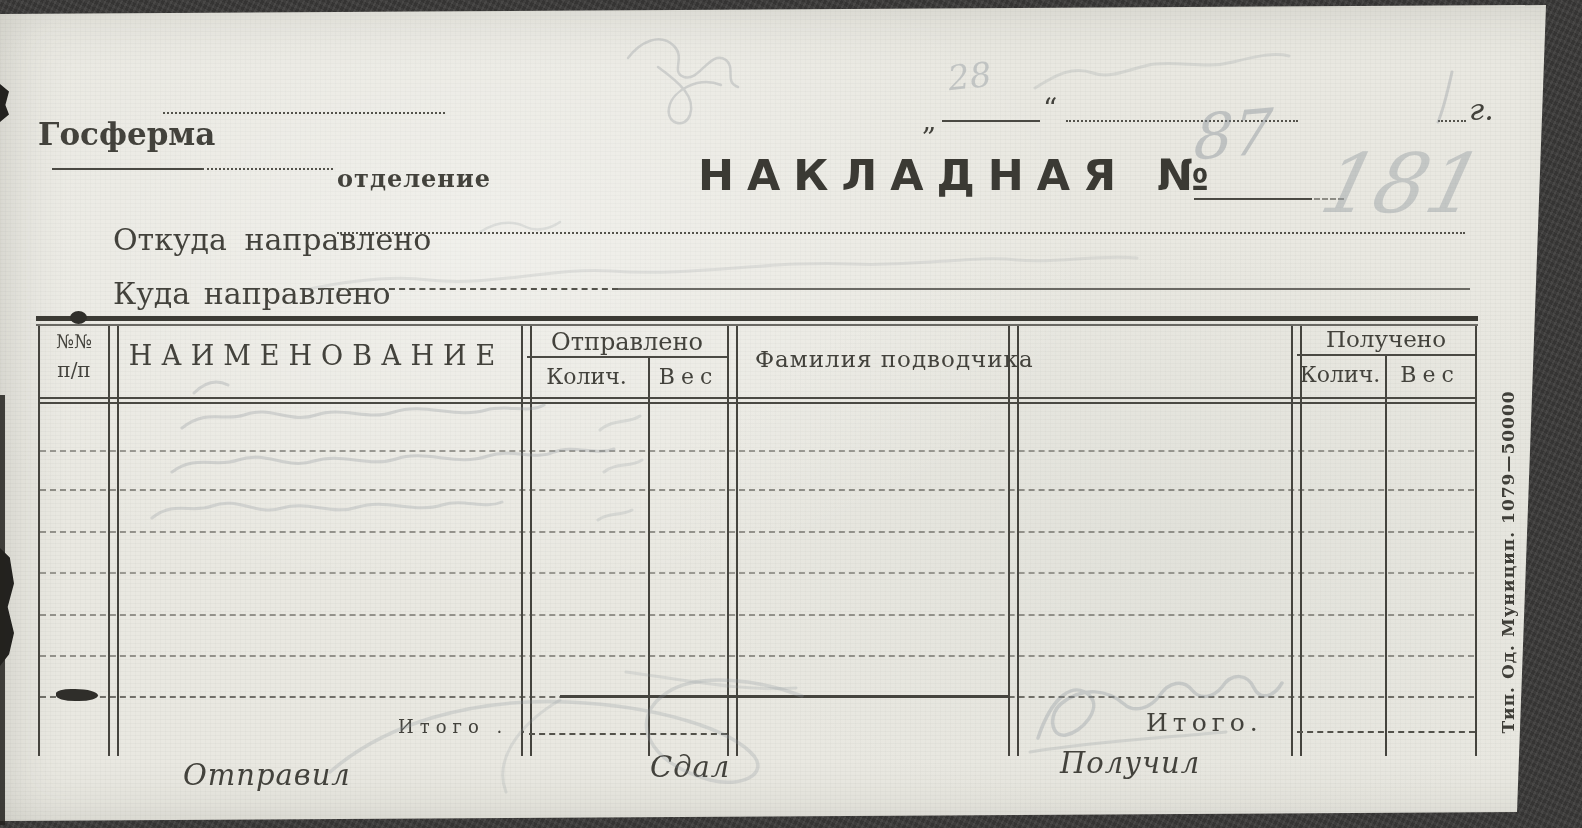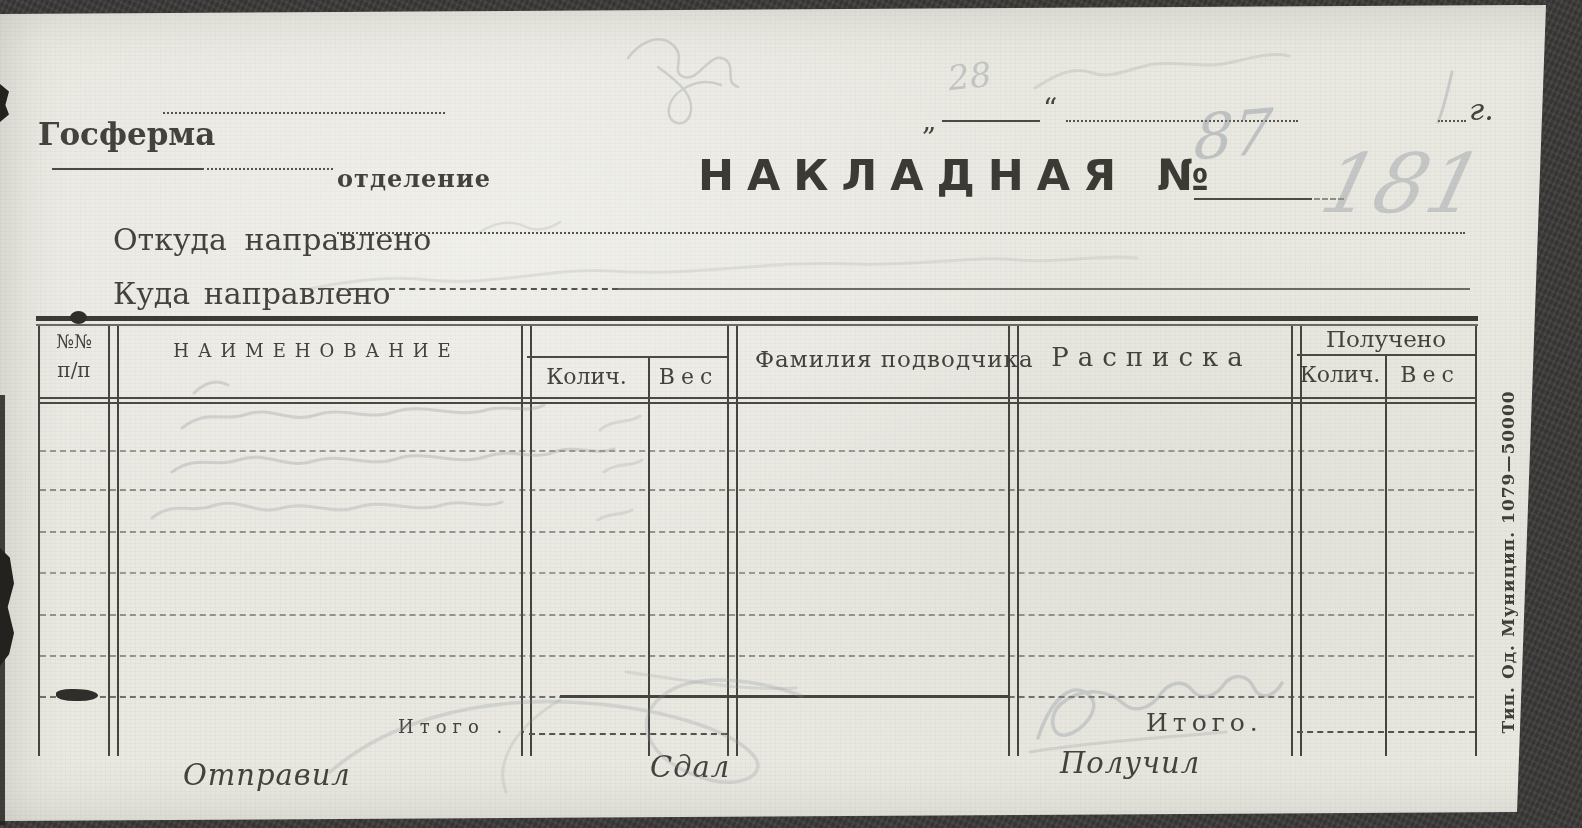--- a/index.html
+++ b/index.html
@@ -90,25 +90,25 @@
   <div class="abs vdouble" style="left:1008px;top:326px;height:430px;"></div>
   <div class="abs vdouble" style="left:1291px;top:326px;height:430px;"></div>
   <div class="abs vline" style="left:1385px;top:356px;height:400px;"></div>
   <div class="abs vline" style="left:1475px;top:326px;height:430px;"></div>
 
   <div class="abs solidline" style="left:527px;top:356px;width:200px;"></div>
   <div class="abs solidline" style="left:1297px;top:354px;width:178px;"></div>
 
   <div class="abs txt ink serif" style="left:40px;top:330px;width:68px;text-align:center;font-size:19px;">№№</div>
   <div class="abs txt ink serif" style="left:40px;top:358px;width:68px;text-align:center;font-size:20px;">п/п</div>
-  <div class="abs txt ink serif" style="left:112px;top:340px;width:409px;text-align:center;font-size:18px;letter-spacing:9px;">НАИМЕНОВАНИЕ</div>
+  <div class="abs txt ink serif" style="left:112px;top:340px;width:409px;text-align:center;font-size:27px;letter-spacing:9px;">НАИМЕНОВАНИЕ</div>
+  <div class="abs txt ink serif" style="left:527px;top:328px;width:200px;text-align:center;font-size:24px;">Отправлено</div>
   <div class="abs txt ink serif" style="left:527px;top:364px;width:119px;text-align:center;font-size:22px;">Колич.</div>
   <div class="abs txt ink serif" style="left:650px;top:364px;width:77px;text-align:center;font-size:22px;letter-spacing:6px;">Вес</div>
   <div class="abs txt ink serif" style="left:731px;top:346px;width:277px;text-align:center;font-size:23px;letter-spacing:1px;margin-left:24px;">Фамилия подводчика</div>
-  <div class="abs txt ink serif" style="left:1012px;top:342px;width:279px;text-align:center;font-size:26px;letter-spacing:9px;">Расписка</div>
   <div class="abs txt ink serif" style="left:1297px;top:326px;width:178px;text-align:center;font-size:23px;">Получено</div>
   <div class="abs txt ink serif" style="left:1297px;top:362px;width:86px;text-align:center;font-size:22px;">Колич.</div>
   <div class="abs txt ink serif" style="left:1387px;top:362px;width:86px;text-align:center;font-size:22px;letter-spacing:6px;">Вес</div>
 
   <div class="abs rowline" style="left:40px;top:450px;width:1434px;opacity:.65;"></div>
   <div class="abs rowline" style="left:40px;top:489px;width:1434px;opacity:.75;"></div>
   <div class="abs rowline" style="left:40px;top:531px;width:1434px;opacity:.7;"></div>
   <div class="abs rowline" style="left:40px;top:572px;width:1434px;opacity:.65;"></div>
   <div class="abs rowline" style="left:40px;top:614px;width:1434px;opacity:.7;"></div>
   <div class="abs rowline" style="left:40px;top:655px;width:1434px;opacity:.7;"></div>

